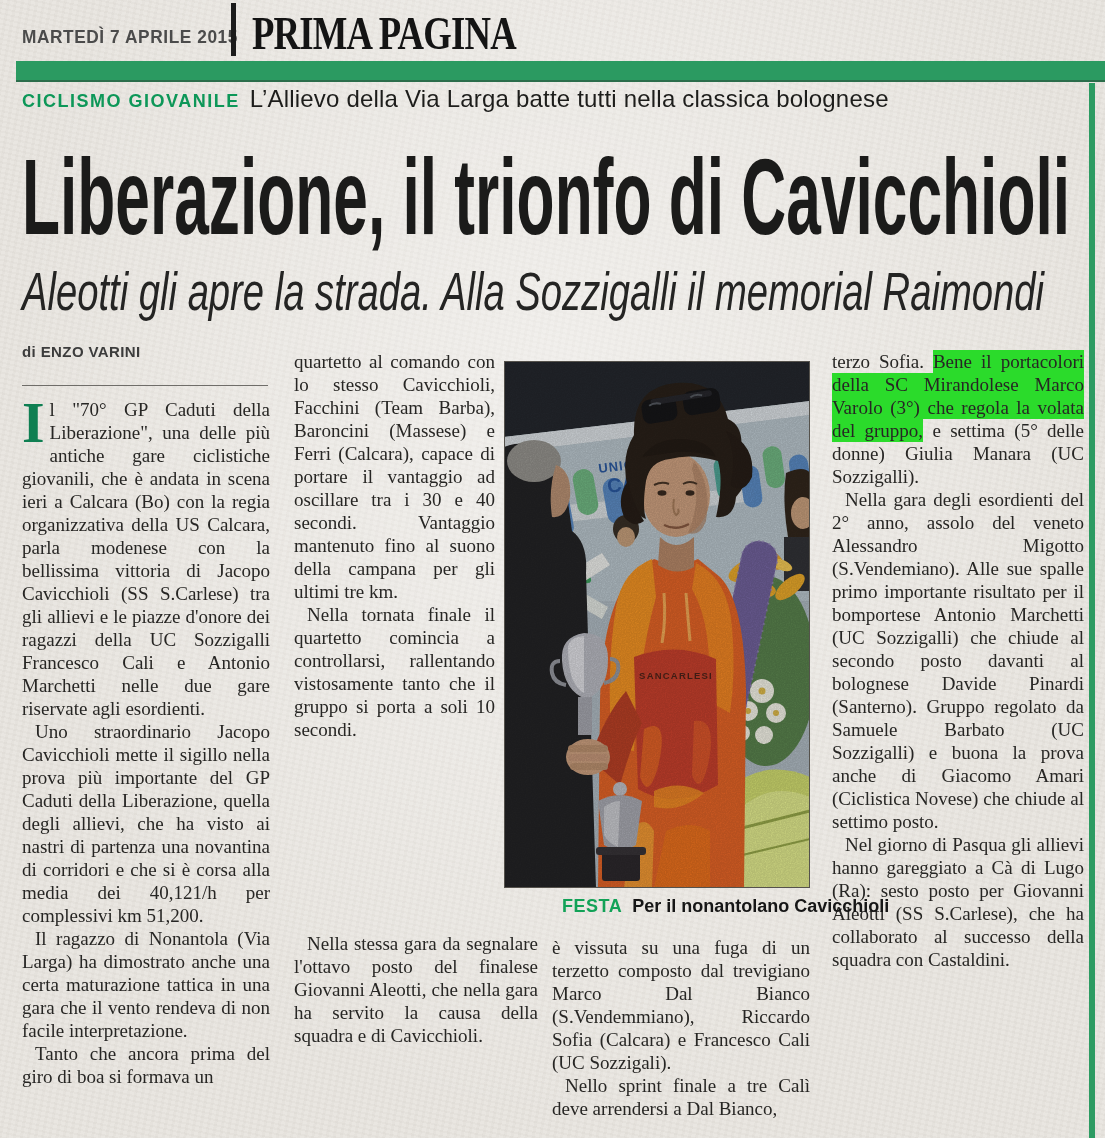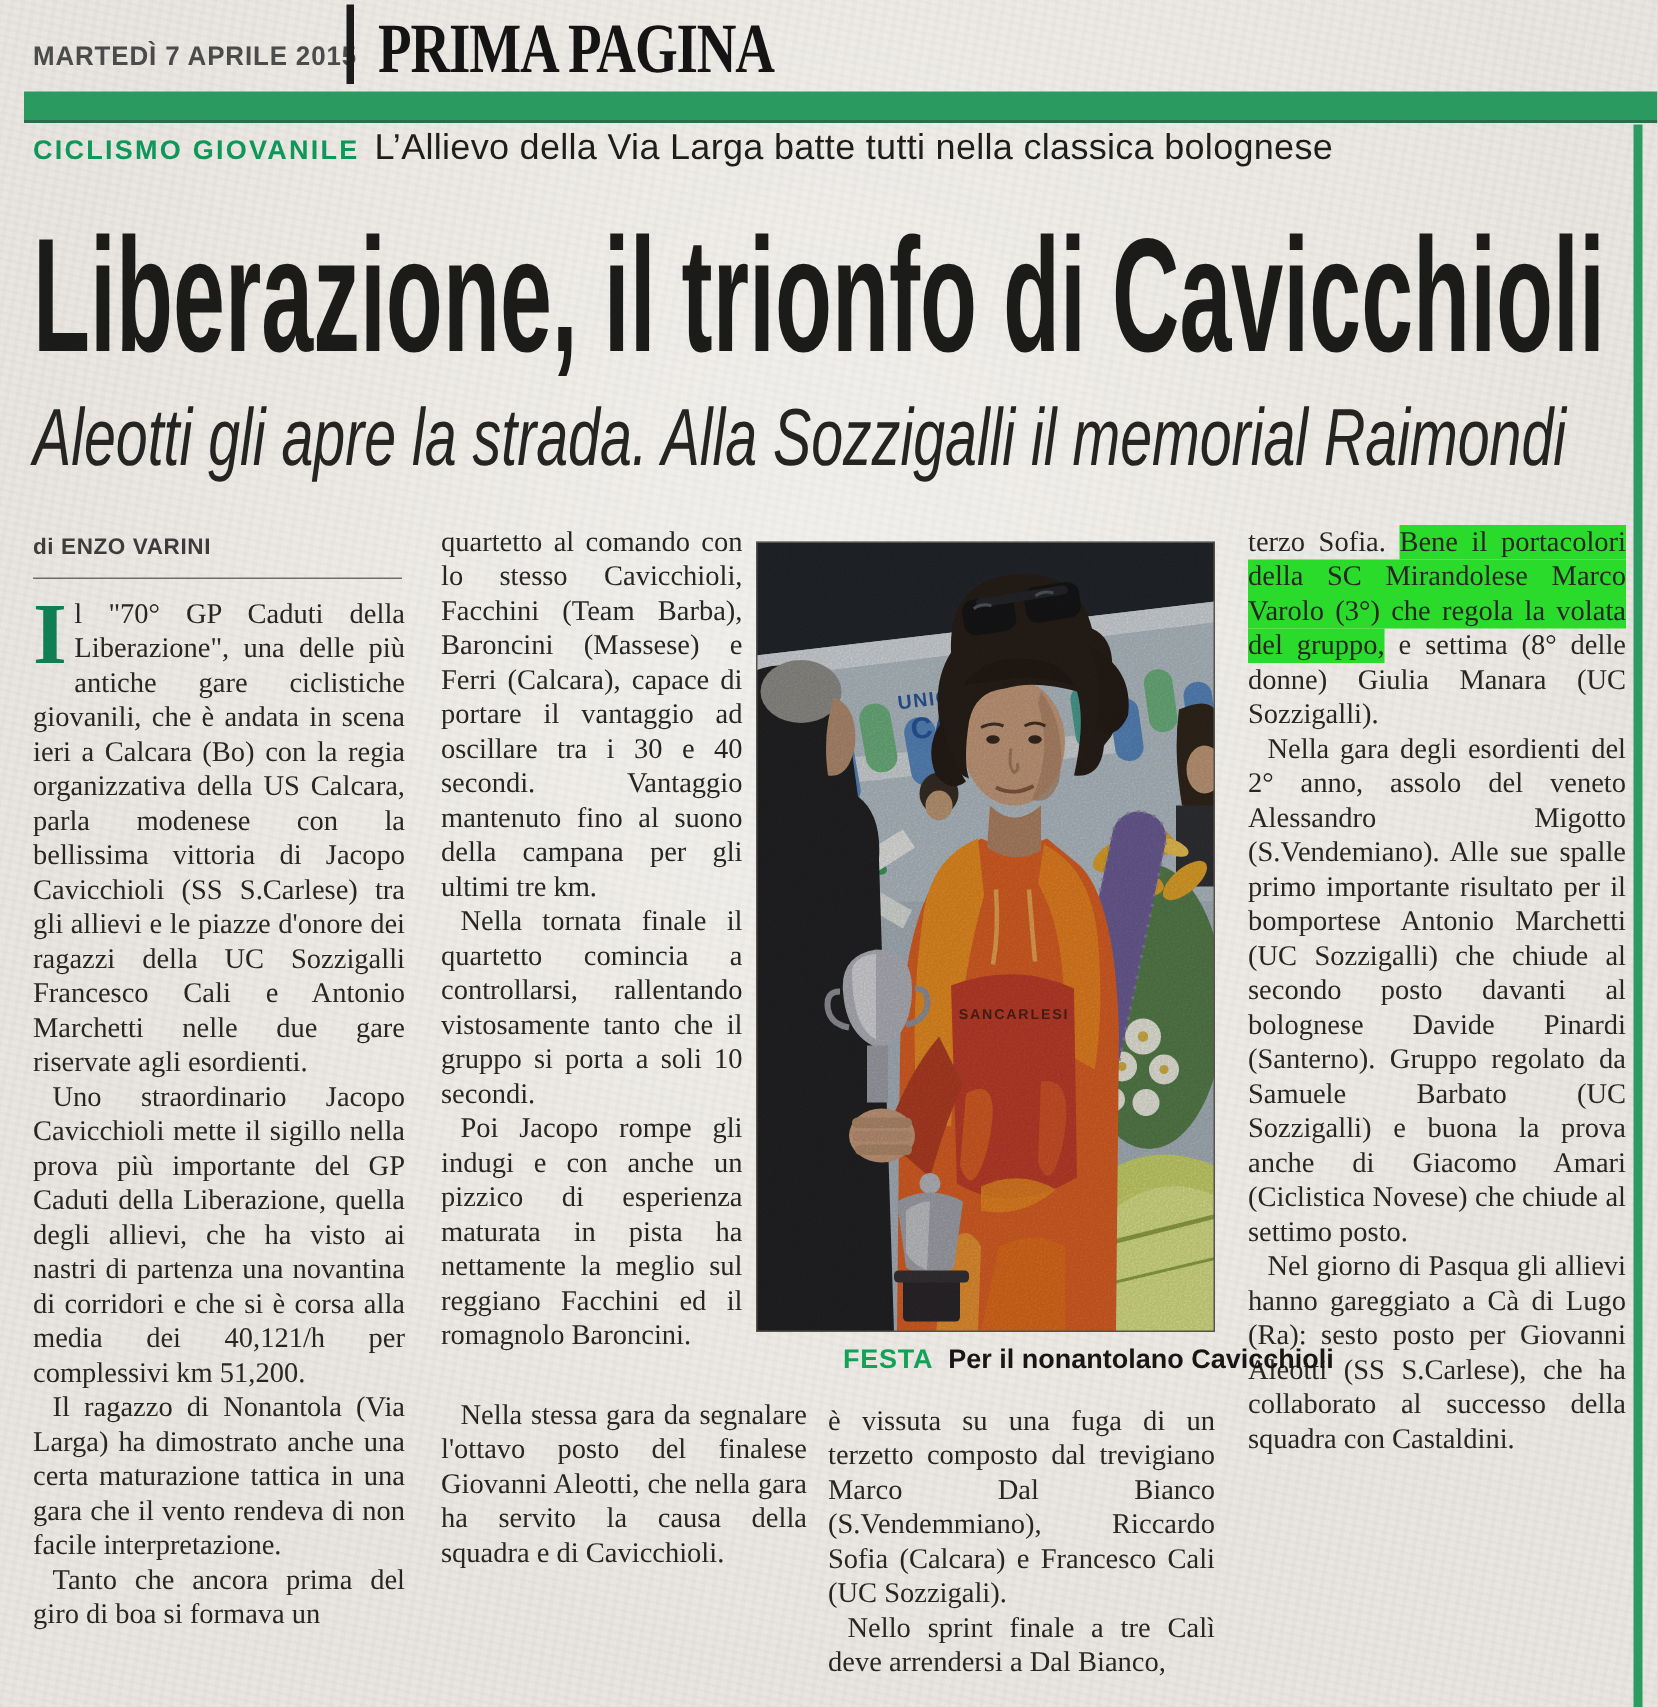--- a/index.html
+++ b/index.html
@@ -22,21 +22,21 @@
   .green-band{position:absolute;left:16px;top:61px;width:1089px;height:19px;
         background:#2b9a61;border-bottom:2px solid rgba(45,55,48,.45);}
   .kicker{position:absolute;left:22px;top:85px;white-space:nowrap;}
   .kicker .section{font-size:18px;font-weight:bold;color:#0d9758;letter-spacing:1.5px;}
   .kicker .ktext{font-size:24px;color:#1d1d1b;margin-left:10px;letter-spacing:.2px;}
   .right-rule{position:absolute;left:1089px;top:83px;width:6px;height:1055px;background:#2c9b62;}
   
   .headline-svg{position:absolute;left:20px;top:142px;}
   .subhead-svg{position:absolute;left:20px;top:258px;}
   
-  .byline{position:absolute;left:22px;top:356px;font-size:15px;font-weight:bold;
+  .byline{position:absolute;left:22px;top:343px;font-size:15px;font-weight:bold;
         color:#3c3c3c;letter-spacing:.4px;}
   .byline-rule{position:absolute;left:22px;top:385px;width:246px;height:0;
         border-top:1.5px solid #6f6d69;}
   .colbox{position:absolute;font-family:"Liberation Serif",serif;font-size:19px;
         line-height:23px;color:#272624;}
   #col1{left:22px;top:398px;width:248px;}
   #col2a{left:294px;top:350px;width:201px;}
   #col2b{left:294px;top:932px;width:244px;}
   #col3{left:552px;top:936px;width:258px;}
   #col4{left:832px;top:350px;width:252px;}
@@ -82,31 +82,30 @@
 
   <div id="col1" class="colbox">
       <p class="para"><span class="dropcap">I</span><span>l "70° GP Caduti della Liberazione", una delle più antiche gare ciclistiche giovanili, che è andata in scena ieri a Calcara (Bo) con la regia organizzativa della US Calcara, parla modenese con la bellissima vittoria di Jacopo Cavicchioli (SS S.Carlese) tra gli allievi e le piazze d'onore dei ragazzi della UC Sozzigalli Francesco Cali e Antonio Marchetti nelle due gare riservate agli esordienti.</span></p>
       <p class="para indent"><span>Uno straordinario Jacopo Cavicchioli mette il sigillo nella prova più importante del GP Caduti della Liberazione, quella degli allievi, che ha visto ai nastri di partenza una novantina di corridori e che si è corsa alla media dei 40,121/h per complessivi km 51,200.</span></p>
       <p class="para indent"><span>Il ragazzo di Nonantola (Via Larga) ha dimostrato anche una certa maturazione tattica in una gara che il vento rendeva di non facile interpretazione.</span></p>
       <p class="para indent"><span>Tanto che ancora prima del giro di boa si formava un</span></p>
     </div>
   <div id="col2a" class="colbox">
       <p class="para"><span>quartetto al comando con lo stesso Cavicchioli, Facchini (Team Barba), Baroncini (Massese) e Ferri (Calcara), capace di portare il vantaggio ad oscillare tra i 30 e 40 secondi. Vantaggio mantenuto fino al suono della campana per gli ultimi tre km.</span></p>
       <p class="para indent"><span>Nella tornata finale il quartetto comincia a controllarsi, rallentando vistosamente tanto che il gruppo si porta a soli 10 secondi.</span></p>
-      <p class="para indent"><span>Poi Jacopo rompe gli indugi e con anche un pizzico di esperienza maturata in pista ha nettamente la meglio sul reggiano Facchini ed il romagnolo Baroncini.</span></p>
     </div>
   <div id="col2b" class="colbox">
       <p class="para indent"><span>Nella stessa gara da segnalare l'ottavo posto del finalese Giovanni Aleotti, che nella gara ha servito la causa della squadra e di Cavicchioli.</span></p>
     </div>
   <div id="col3" class="colbox">
       <p class="para"><span>è vissuta su una fuga di un terzetto composto dal trevigiano Marco Dal Bianco (S.Vendemmiano), Riccardo Sofia (Calcara) e Francesco Cali (UC Sozzigali).</span></p>
       <p class="para indent"><span>Nello sprint finale a tre Calì deve arrendersi a Dal Bianco,</span></p>
     </div>
   <div id="col4" class="colbox">
-      <p class="para"><span>terzo Sofia. </span><span class="hl">Bene il portacolori della SC Mirandolese Marco Varolo (3°) che regola la volata del gruppo,</span><span> e settima (8° delle donne) Giulia Manara (UC Sozzigalli).</span></p>
+      <p class="para"><span>terzo Sofia. </span><span class="hl">Bene il portacolori della SC Mirandolese Marco Varolo (3°) che regola la volata del gruppo,</span><span> e settima (5° delle donne) Giulia Manara (UC Sozzigalli).</span></p>
       <p class="para indent"><span>Nella gara degli esordienti del 2° anno, assolo del veneto Alessandro Migotto (S.Vendemiano). Alle sue spalle primo importante risultato per il bomportese Antonio Marchetti (UC Sozzigalli) che chiude al secondo posto davanti al bolognese Davide Pinardi (Santerno). Gruppo regolato da Samuele Barbato (UC Sozzigalli) e buona la prova anche di Giacomo Amari (Ciclistica Novese) che chiude al settimo posto.</span></p>
       <p class="para indent"><span>Nel giorno di Pasqua gli allievi hanno gareggiato a Cà di Lugo (Ra): sesto posto per Giovanni Aleotti (SS S.Carlese), che ha collaborato al successo della squadra con Castaldini.</span></p>
     </div>
 
   <svg class="photo" viewBox="0 0 306 527" width="306" height="527">
     <defs>
       <filter id="grain" x="0" y="0" width="100%" height="100%">
         <feTurbulence type="fractalNoise" baseFrequency="0.8" numOctaves="2" result="n"></feTurbulence>
         <feColorMatrix in="n" type="matrix" values="0 0 0 0 0  0 0 0 0 0  0 0 0 0 0  .6 .6 .6 0 0"></feColorMatrix>
       </filter>

